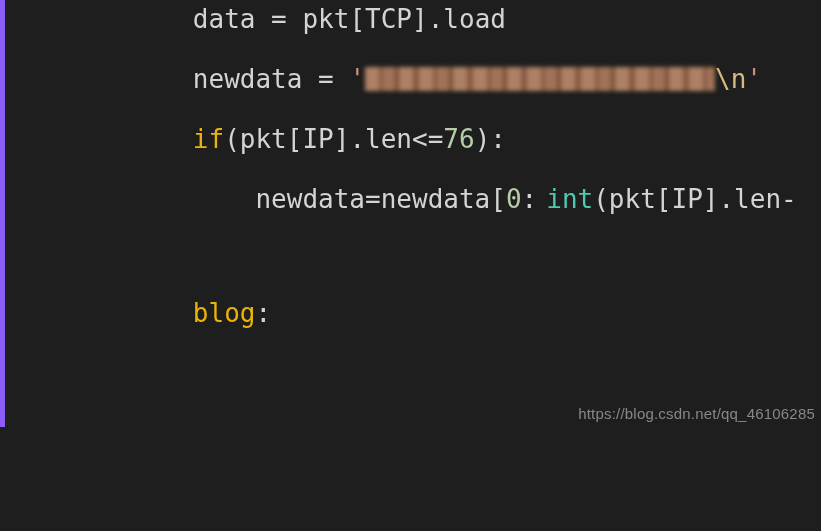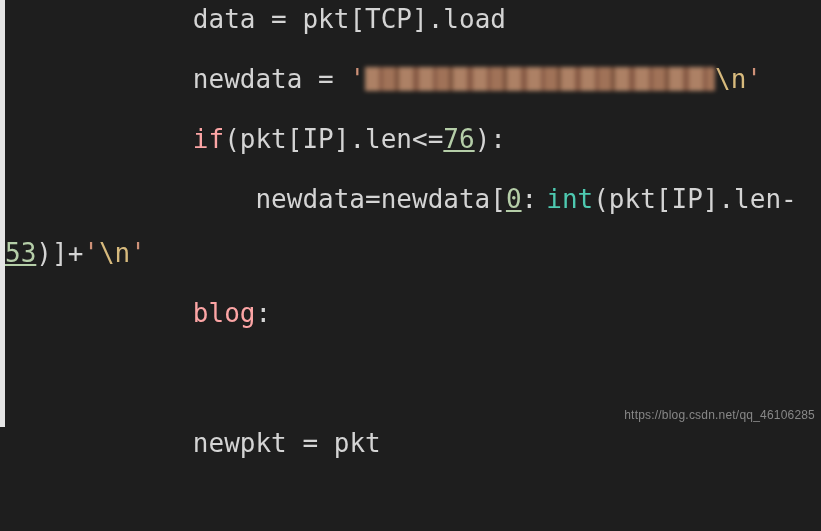--- a/index.html
+++ b/index.html
@@ -13,43 +13,43 @@
     font-size: 26px;
     line-height: 1.0;
     color: #d4d4d4;
   }
   .code-area {
     position: relative;
     padding: 0;
     width: 821px;
     height: 427px;
     box-sizing: border-box;
-    border-left: 5px solid #e5e5e5;
+    border-left: 5px solid #8b5cf6;
   }
   .line {
     white-space: pre;
     margin: 0;
     padding: 0;
     position: absolute;
     left: 0;
   }
   .tok-id   { color: #d4d4d4; }
   .tok-op   { color: #d4d4d4; }
   .tok-punc { color: #d4d4d4; }
-  .tok-num  { color: #b5cea8; text-decoration: underline; }
+  .tok-num  { color: #b5cea8; }
   .tok-str  { color: #ce9178; }
   .tok-esc  { color: #d7ba7d; }
-  .tok-kw   { color: #fca5a5; }
+  .tok-kw   { color: #eab308; }
   .tok-fn   { color: #4ec9b0; margin-left: 9px; }
   .csdn-mark {
     position: absolute;
     right: 6px;
     bottom: 6px;
     font-family: Arial, sans-serif;
-    font-size: 12px;
+    font-size: 15px;
     color: #9a9a9a;
     opacity: 0.85;
     letter-spacing: 0.2px;
   }
   .redact {
     display: inline-block;
     width: 350px;
     height: 24px;
     vertical-align: -3px;
     background:
@@ -67,22 +67,20 @@
 <div class="code-area">
 
   <pre class="line" style="top:6px"><span class="tok-id">            </span><span class="tok-id">data</span><span class="tok-op"> = </span><span class="tok-id">pkt</span><span class="tok-punc">[</span><span class="tok-id">TCP</span><span class="tok-punc">]</span><span class="tok-punc">.</span><span class="tok-id">load</span></pre>
 
   <pre class="line" style="top:66px"><span class="tok-id">            </span><span class="tok-id">newdata</span><span class="tok-op"> = </span><span class="tok-str">'</span><span class="redact"></span><span class="tok-esc">\n</span><span class="tok-str">'</span></pre>
 
   <pre class="line" style="top:126px"><span class="tok-id">            </span><span class="tok-kw">if</span><span class="tok-punc">(</span><span class="tok-id">pkt</span><span class="tok-punc">[</span><span class="tok-id">IP</span><span class="tok-punc">]</span><span class="tok-punc">.</span><span class="tok-id">len</span><span class="tok-op">&lt;=</span><span class="tok-num">76</span><span class="tok-punc">)</span><span class="tok-punc">:</span></pre>
 
   <pre class="line" style="top:186px"><span class="tok-id">                </span><span class="tok-id">newdata</span><span class="tok-op">=</span><span class="tok-id">newdata</span><span class="tok-punc">[</span><span class="tok-num">0</span><span class="tok-punc">:</span><span class="tok-fn">int</span><span class="tok-punc">(</span><span class="tok-id">pkt</span><span class="tok-punc">[</span><span class="tok-id">IP</span><span class="tok-punc">]</span><span class="tok-punc">.</span><span class="tok-id">len</span><span class="tok-op">-</span></pre>
 
-  <pre class="line" style="top:240px"><span class="tok-id"></span><span class="tok-num">53</span><span class="tok-punc">)</span><span class="tok-punc">]</span><span class="tok-op">+</span><span class="tok-str">'</span><span class="tok-esc">\n</span><span class="tok-str">'</span></pre>
 
   <pre class="line" style="top:300px"><span class="tok-id">            </span><span class="tok-kw">blog</span><span class="tok-punc">:</span></pre>
 
 
-  <pre class="line" style="top:430px"><span class="tok-id">            </span><span class="tok-id">newpkt</span><span class="tok-op"> = </span><span class="tok-id">pkt</span></pre>
 
 
   <div class="csdn-mark">https://blog.csdn.net/qq_46106285</div>
 </div>
 
 </body></html>

